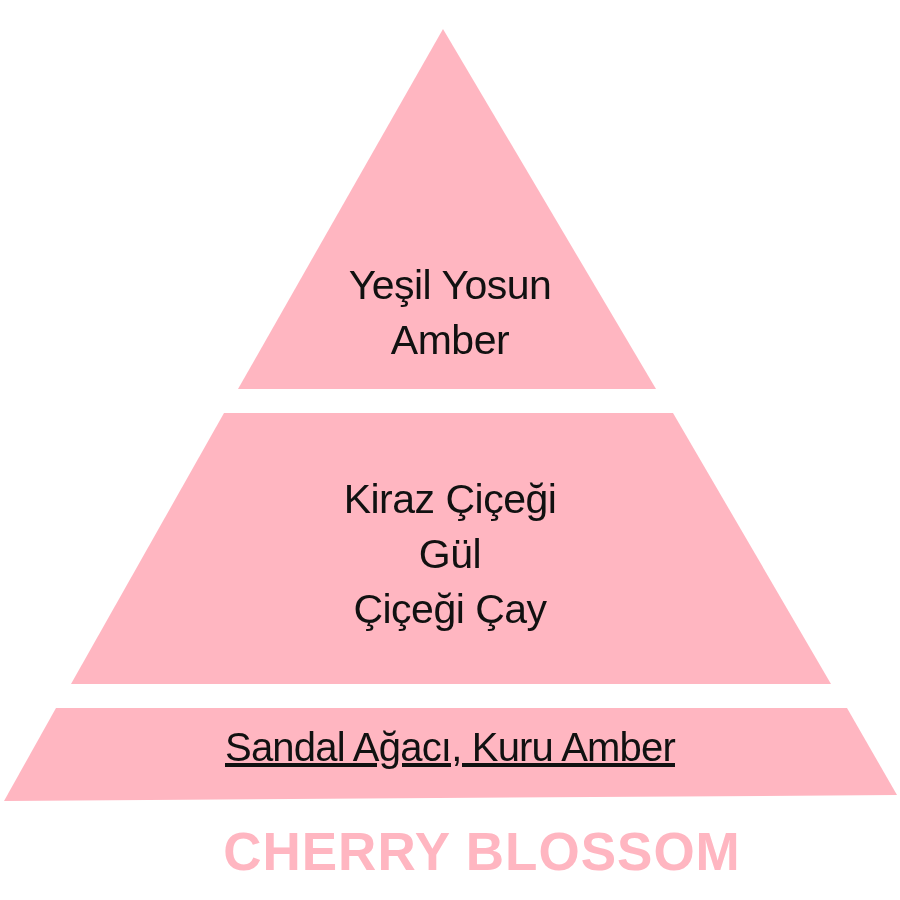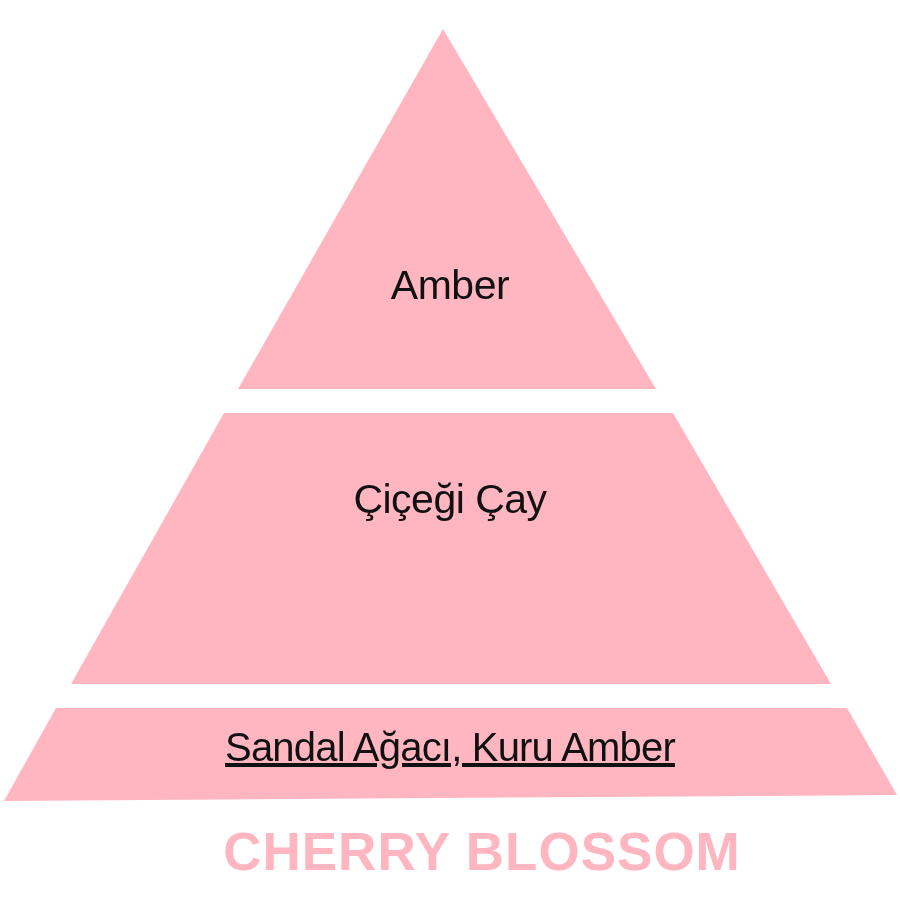--- a/index.html
+++ b/index.html
@@ -63,24 +63,27 @@
 
 <div id="canvas">
 
   <svg id="shapes" viewBox="0 0 900 900">
     <polygon points="443,29 656,389 238,389" fill="#FFB6C1"></polygon>
     <polygon points="224,413 673,413 831,684 71,684" fill="#FFB6C1"></polygon>
     <polygon points="56,708 847,708 897,795 4,801" fill="#FFB6C1"></polygon>
   </svg>
 
   <div id="tier-top-text" class="tier-text" style="color: rgb(17, 17, 17);">
+    <span class="line">Yeşil Yosun</span>
     <span class="line">Amber</span>
   </div>
 
   <div id="tier-middle-text" class="tier-text" style="color: rgb(17, 17, 17);">
+    <span class="line">Kiraz Çiçeği</span>
+    <span class="line">Gül</span>
     <span class="line">Çiçeği Çay</span>
   </div>
 
   <div id="tier-base-text" class="tier-text" style="color: rgb(17, 17, 17); text-decoration: underline;">
     <span class="line">Sandal Ağacı, Kuru Amber</span>
   </div>
 
   <div id="title" style="color: rgb(255, 182, 193);">CHERRY BLOSSOM</div>
 
 </div>

